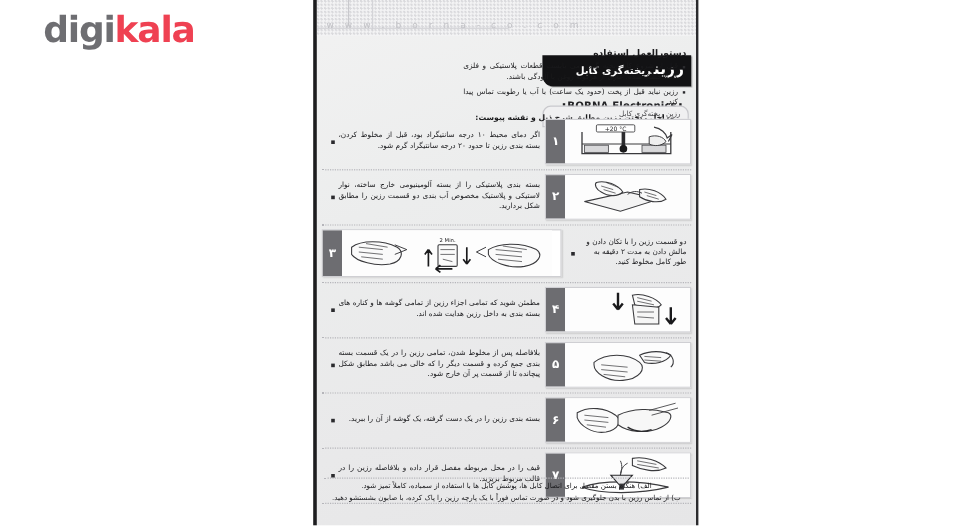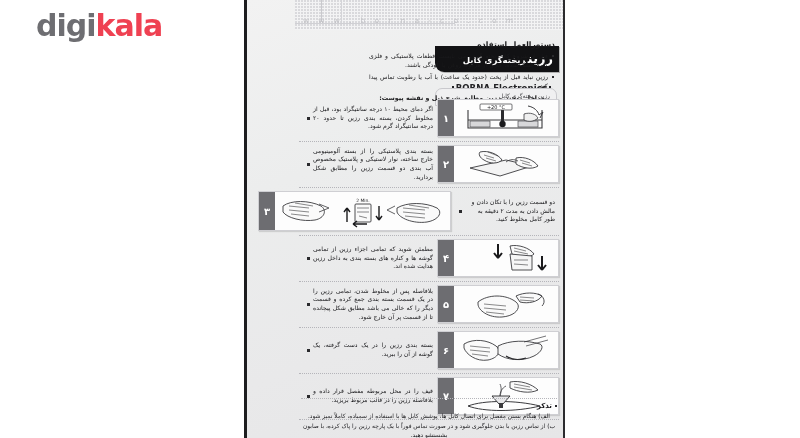--- a/index.html
+++ b/index.html
@@ -14,27 +14,26 @@
   .watermark{
     position:absolute;left:24px;top:8px;
     font-family:"DejaVu Sans","Liberation Sans",sans-serif;
     font-size:30px;font-weight:700;letter-spacing:-1px;
   }
   .wm-a{color:#6e6e72;}
   .wm-b{color:#ef4152;}
 
   
   .page{
-    position:absolute;left:232px;top:0;width:321px;height:438px;
+    position:absolute;left:249px;top:0;width:321px;height:438px;
     background:linear-gradient(160deg,#f2f2f2 0%,#eceded 35%,#e9e9ea 70%,#e6e6e7 100%);
     border-left:3px solid #1d1d1f;
     border-right:2px solid #2b2b2e;
     box-sizing:border-box;
     overflow:hidden;
-    padding-left:48px;
   }
   .page-inner{position:relative;width:100%;height:100%;}
 
   
   .halftone{
     position:absolute;left:0;top:0;width:100%;height:30px;
     background-color:#f3f3f4;
     background-image:
       radial-gradient(circle at 1px 1px, #d9d9dc 0.9px, transparent 1px);
     background-size:3px 3px;
@@ -395,21 +394,20 @@
               <path d="M60 6 L76 9 M60 9 L78 12" stroke="#3a3a3d" stroke-width=".6"></path>
               <path d="M52 8 C48 10 46 14 46 18" fill="none" stroke="#3a3a3d" stroke-width=".8"></path>
             </svg>
           </div>
         </div>
       </div>
 
     </div>
 
     <div class="note">
-      <h2><span class="ndot"></span><span>تذکر</span></h2>
       <p>الف) هنگام بستن مفصل برای اتصال کابل ها، پوشش کابل ها با استفاده از سمباده، کاملاً تمیز شود.</p>
       <p>ب) از تماس رزین با بدن جلوگیری شود و در صورت تماس فوراً با یک پارچه رزین را پاک کرده، با صابون بشستشو دهید.</p>
     </div>
 
    </div>
   </div>
 
 </div>
 
 </body></html>

